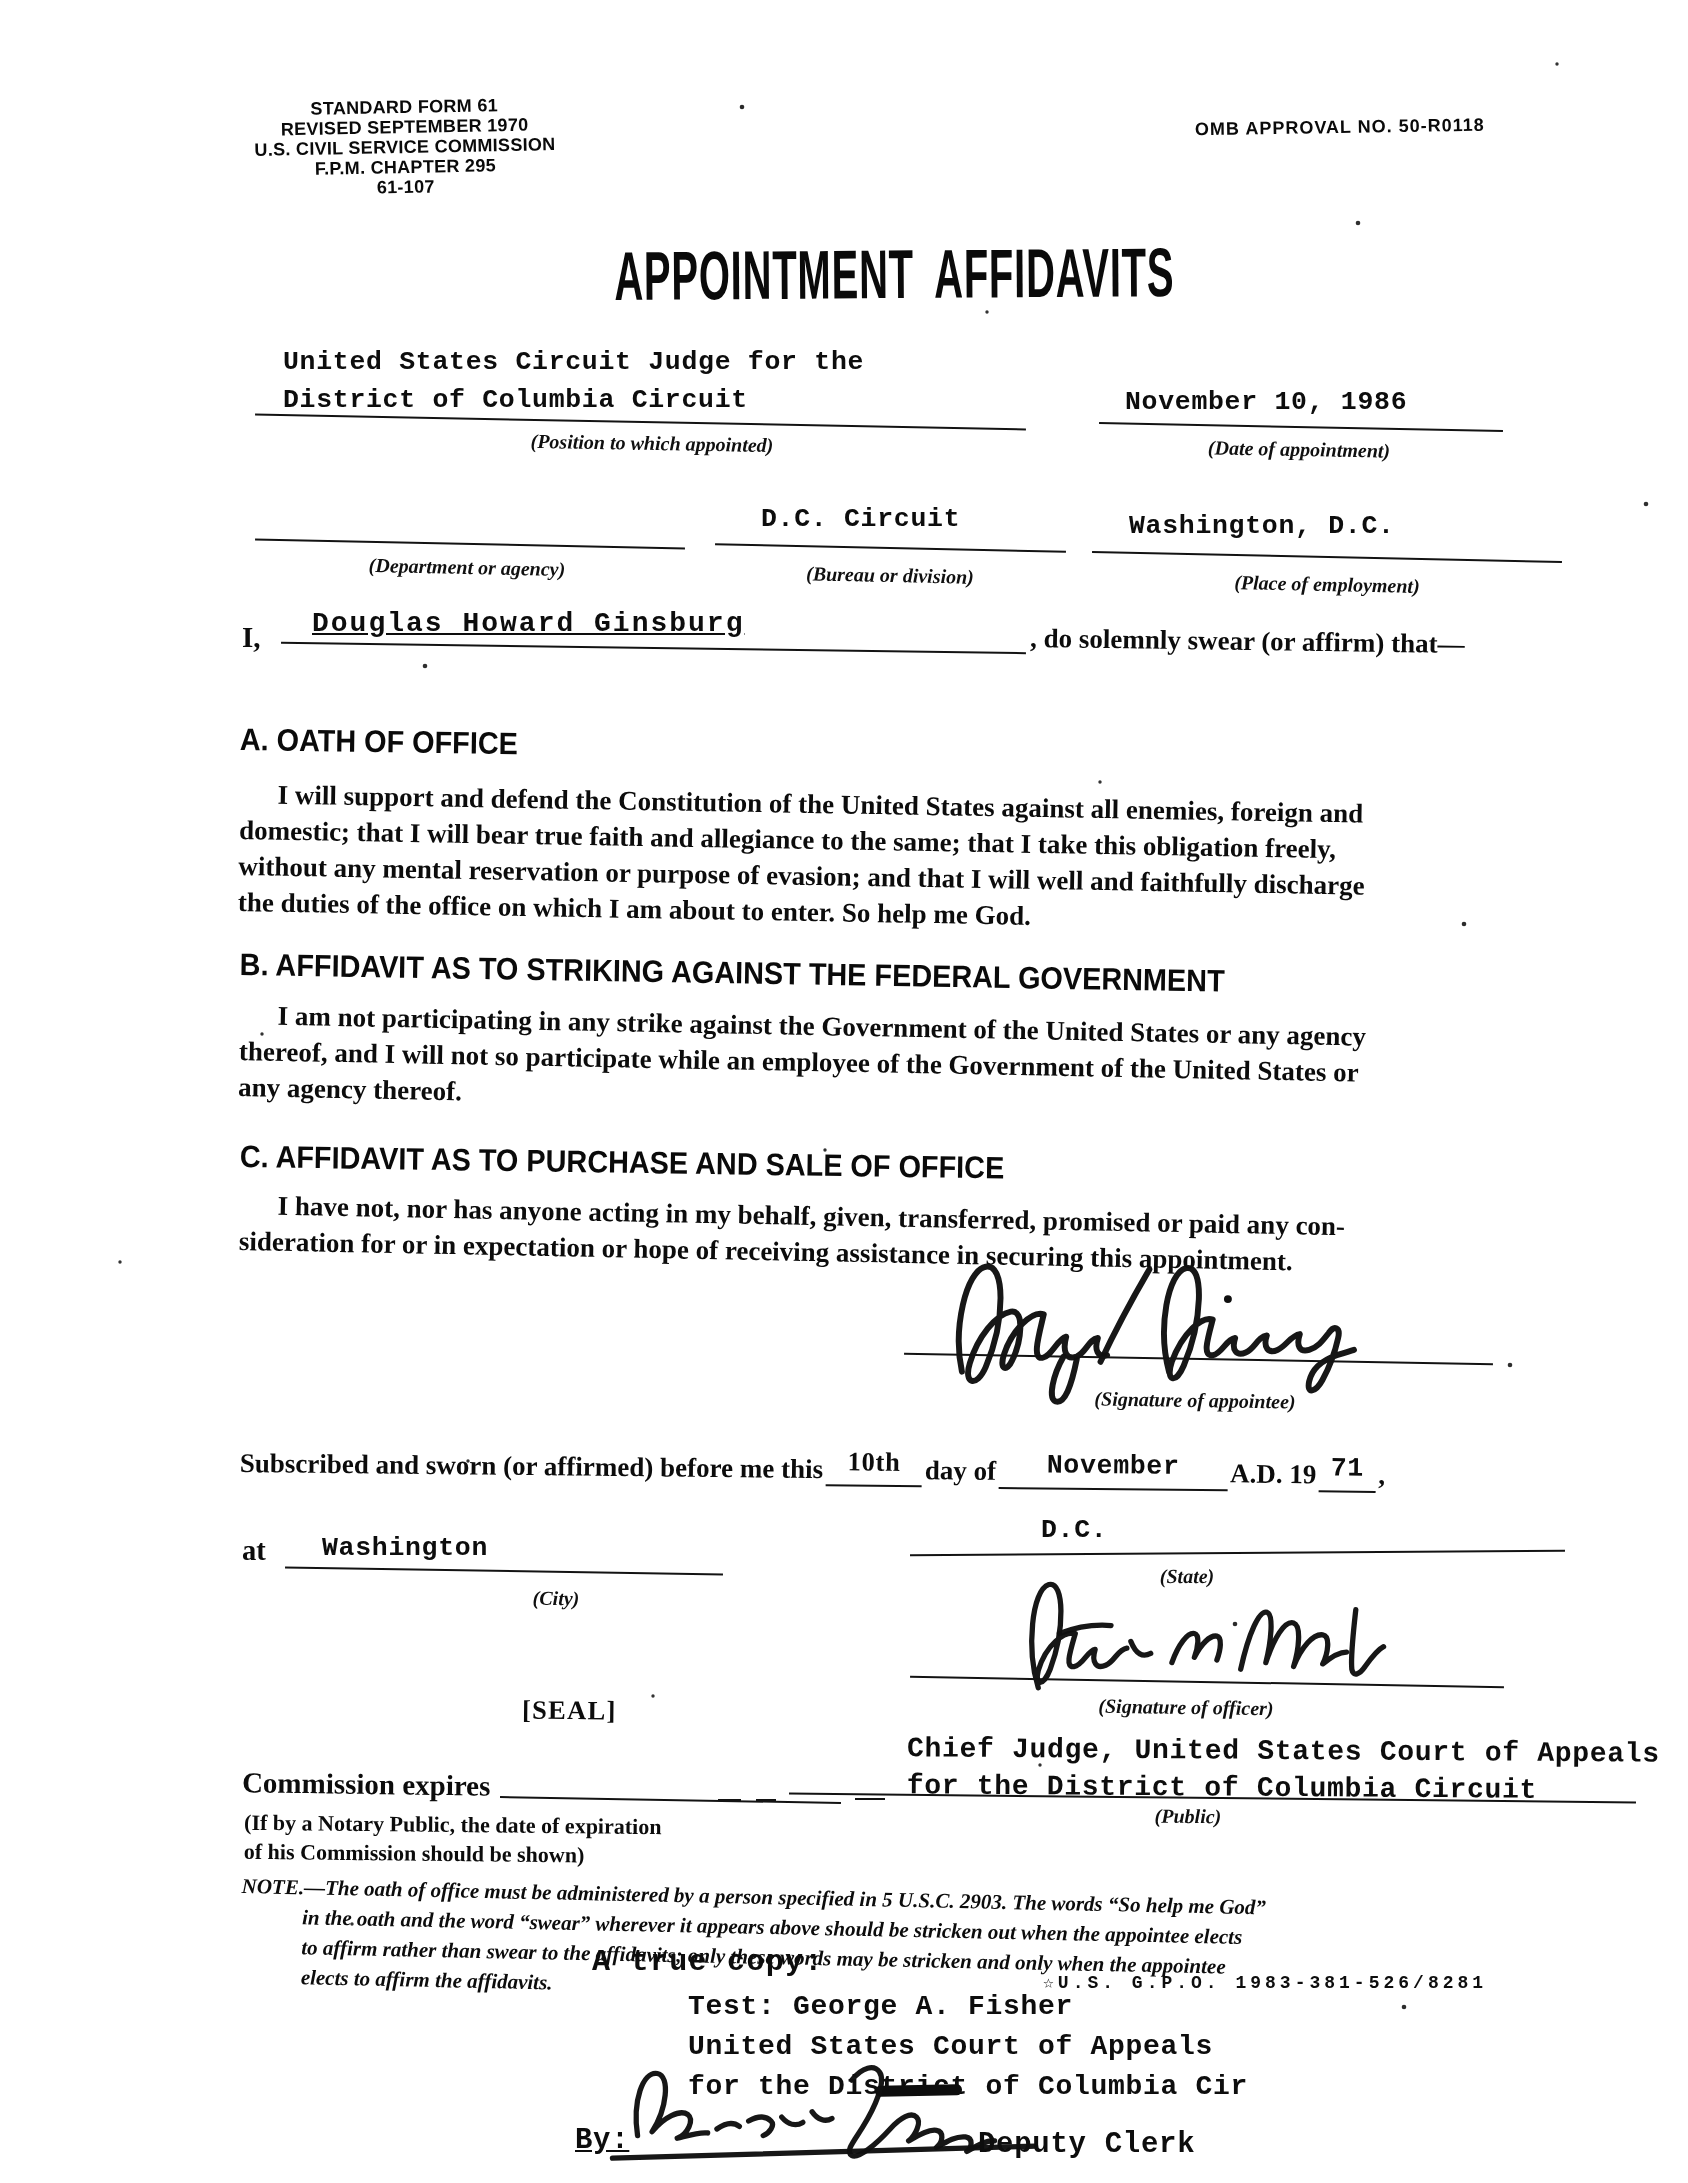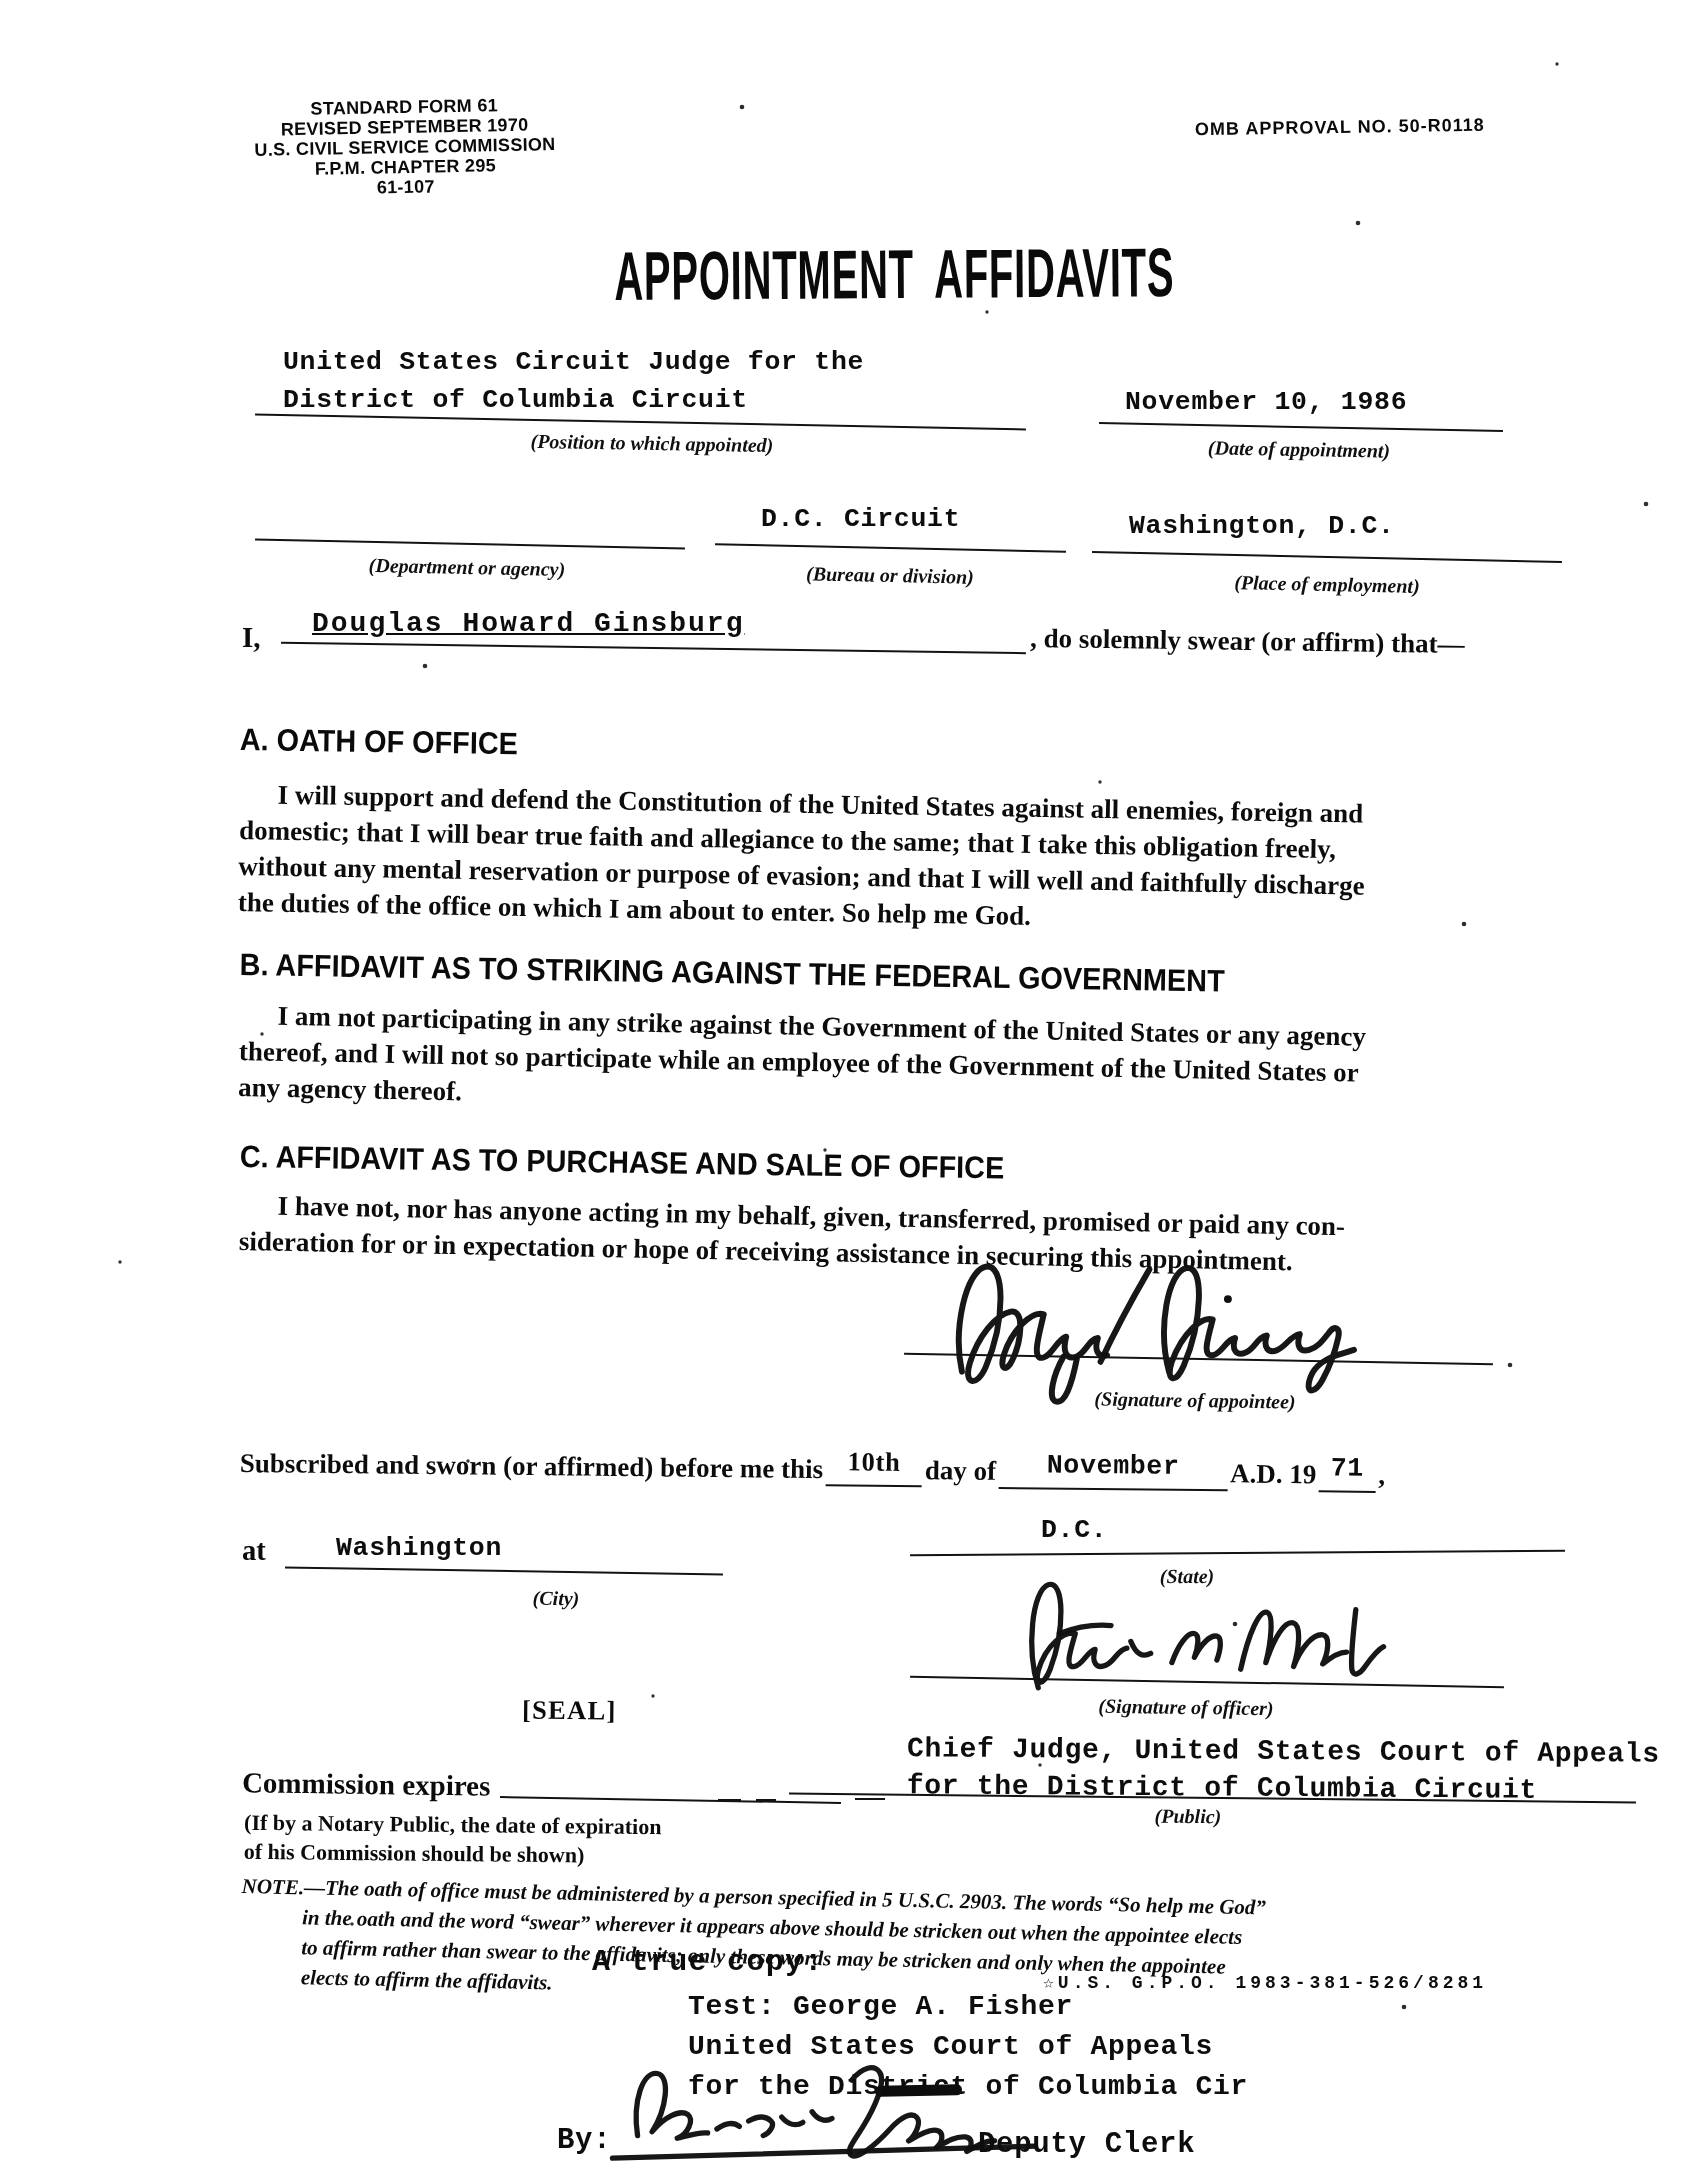--- a/index.html
+++ b/index.html
@@ -98,21 +98,21 @@
     <span class="print" style="font-size:27px;">Subscribed and sworn (or affirmed) before me this</span>
     <span class="typed entry" style="min-width:86px;font-family:Liberation Serif, serif;">10th</span>
     <span class="print" style="font-size:27px;">day of</span>
     <span class="typed entry" style="min-width:218px;">November</span>
     <span class="print" style="font-size:27px;">A.D. 19</span>
     <span class="typed entry" style="min-width:46px;">71</span>
     <span class="print" style="font-size:27px;">,</span>
   </div>
 
   <div class="abs print" style="left:242px;top:1535px;font-size:28.5px;">at</div>
-  <div class="abs typed" style="left:336px;top:1533px;">Washington</div>
+  <div class="abs typed" style="left:322px;top:1533px;">Washington</div>
   <div class="line" style="left:285px;top:1570px;width:438px;transform:rotate(0.9deg);"></div>
   <div class="abs cap center" style="left:556px;top:1587px;transform:translateX(-50%) rotate(0.9deg);">(City)</div>
 
   <div class="abs typed" style="left:1041px;top:1515px;">D.C.</div>
   <div class="line" style="left:910px;top:1552px;width:655px;transform:rotate(-0.4deg);"></div>
   <div class="abs cap center" style="left:1187px;top:1565px;transform:translateX(-50%) rotate(-0.3deg);">(State)</div>
 
   <svg class="sig" role="img" style="left:960px;top:1570px;" width="437" height="129" viewBox="0 0 660 195" aria-label="Patricia M. Wald">
     <path stroke-width="8" d="M118,178 C100,120 108,30 134,22 C158,16 158,92 136,150 C126,176 112,176 118,152 C130,112 158,92 174,96 C166,124 158,148 172,146 C186,144 192,122 204,120 C198,140 206,150 220,144 C234,138 238,120 252,118 M258,108 C266,128 276,132 288,126"></path>
     <path stroke-width="8" d="M150,96 C176,86 204,82 228,84"></path>
@@ -142,21 +142,21 @@
 to affirm rather than swear to the affidavits; only these words may be stricken and only when the appointee
 elects to affirm the affidavits.</div>
 
   <div class="abs typed" style="left:592px;top:1945px;font-size:30px;letter-spacing:1.3px;text-align:right;">A true copy:</div>
   <div class="abs typed" style="left:1043px;top:1971px;font-size:18px;letter-spacing:4px;">☆U.S. G.P.O. 1983-381-526/8281</div>
   <div class="abs typed pre" style="left:688px;top:1987px;font-size:28px;line-height:40px;">Test: George A. Fisher
 United States Court of Appeals
 for the District of Columbia Cir</div>
   <div class="abs" style="left:875px;top:2085px;width:87px;height:10.6px;background:#0d0d0d;border-radius:5.3px;transform:rotate(-1deg);"></div>
 
-  <div class="abs typed" style="left:557px;top:2124px;font-size:29px;">By:</div>
+  <div class="abs typed" style="left:575px;top:2124px;font-size:29px;text-decoration:underline;">By:</div>
   <svg class="sig" role="img" style="left:599px;top:2051px;" width="450" height="119" viewBox="0 0 680 180" aria-label="Bonnie Huffman">
     <path stroke-width="8" d="M58,128 C50,76 66,30 88,34 C108,38 102,88 80,122 C98,100 122,88 134,96 C144,104 134,126 118,132 C134,128 152,122 164,124"></path>
     <path stroke-width="8" d="M178,118 C192,108 204,108 212,114 M226,106 C240,98 252,98 260,106 C266,112 258,124 248,128 M276,100 C286,112 298,114 308,108 M322,92 C330,104 342,108 352,102"></path>
     <path stroke-width="8" d="M382,44 C398,24 416,20 424,32 C434,46 418,84 398,116 C384,138 372,152 382,158 C392,164 420,140 440,118 C456,100 472,92 480,100 C488,108 478,128 468,136 C482,128 498,118 510,120 C522,122 520,138 510,146 C524,138 540,128 554,130 C566,132 564,146 556,152 C570,144 586,134 598,136"></path>
     <path stroke-width="8" d="M20,162 C180,158 420,150 660,144"></path>
   </svg>
   <div class="abs typed" style="left:978px;top:2128px;font-size:29px;">Deputy Clerk</div>
 
 </div>
 

